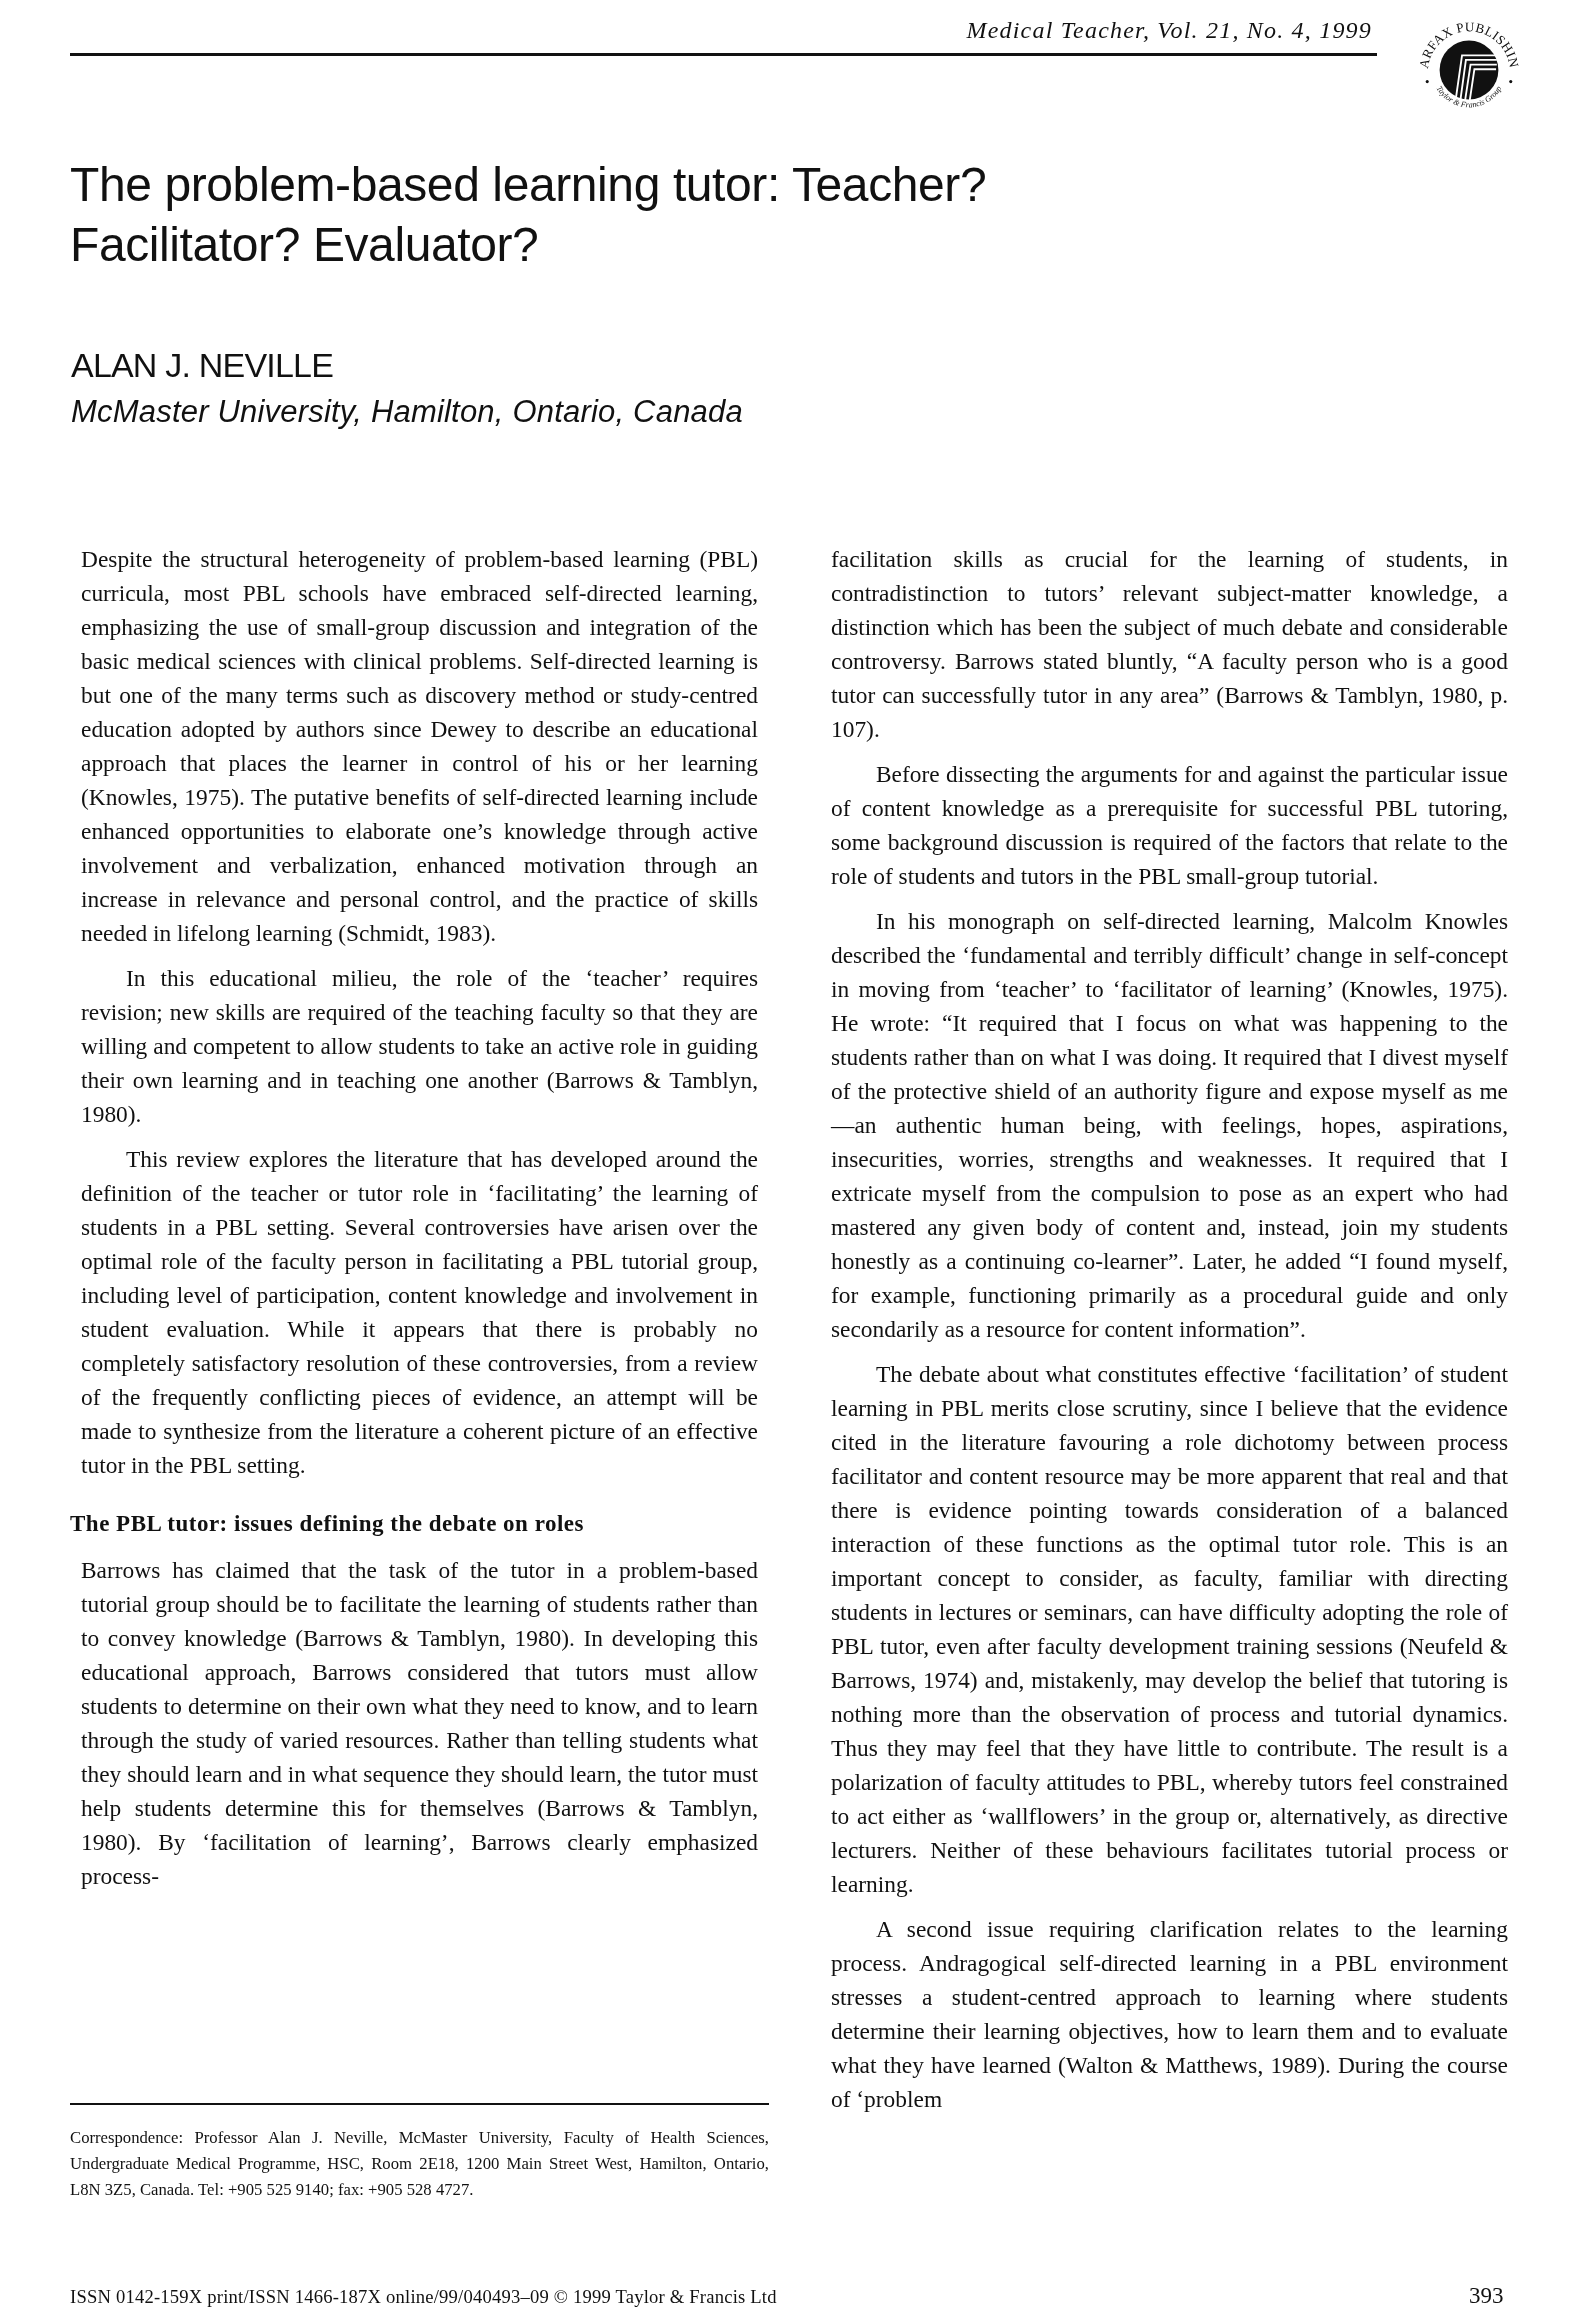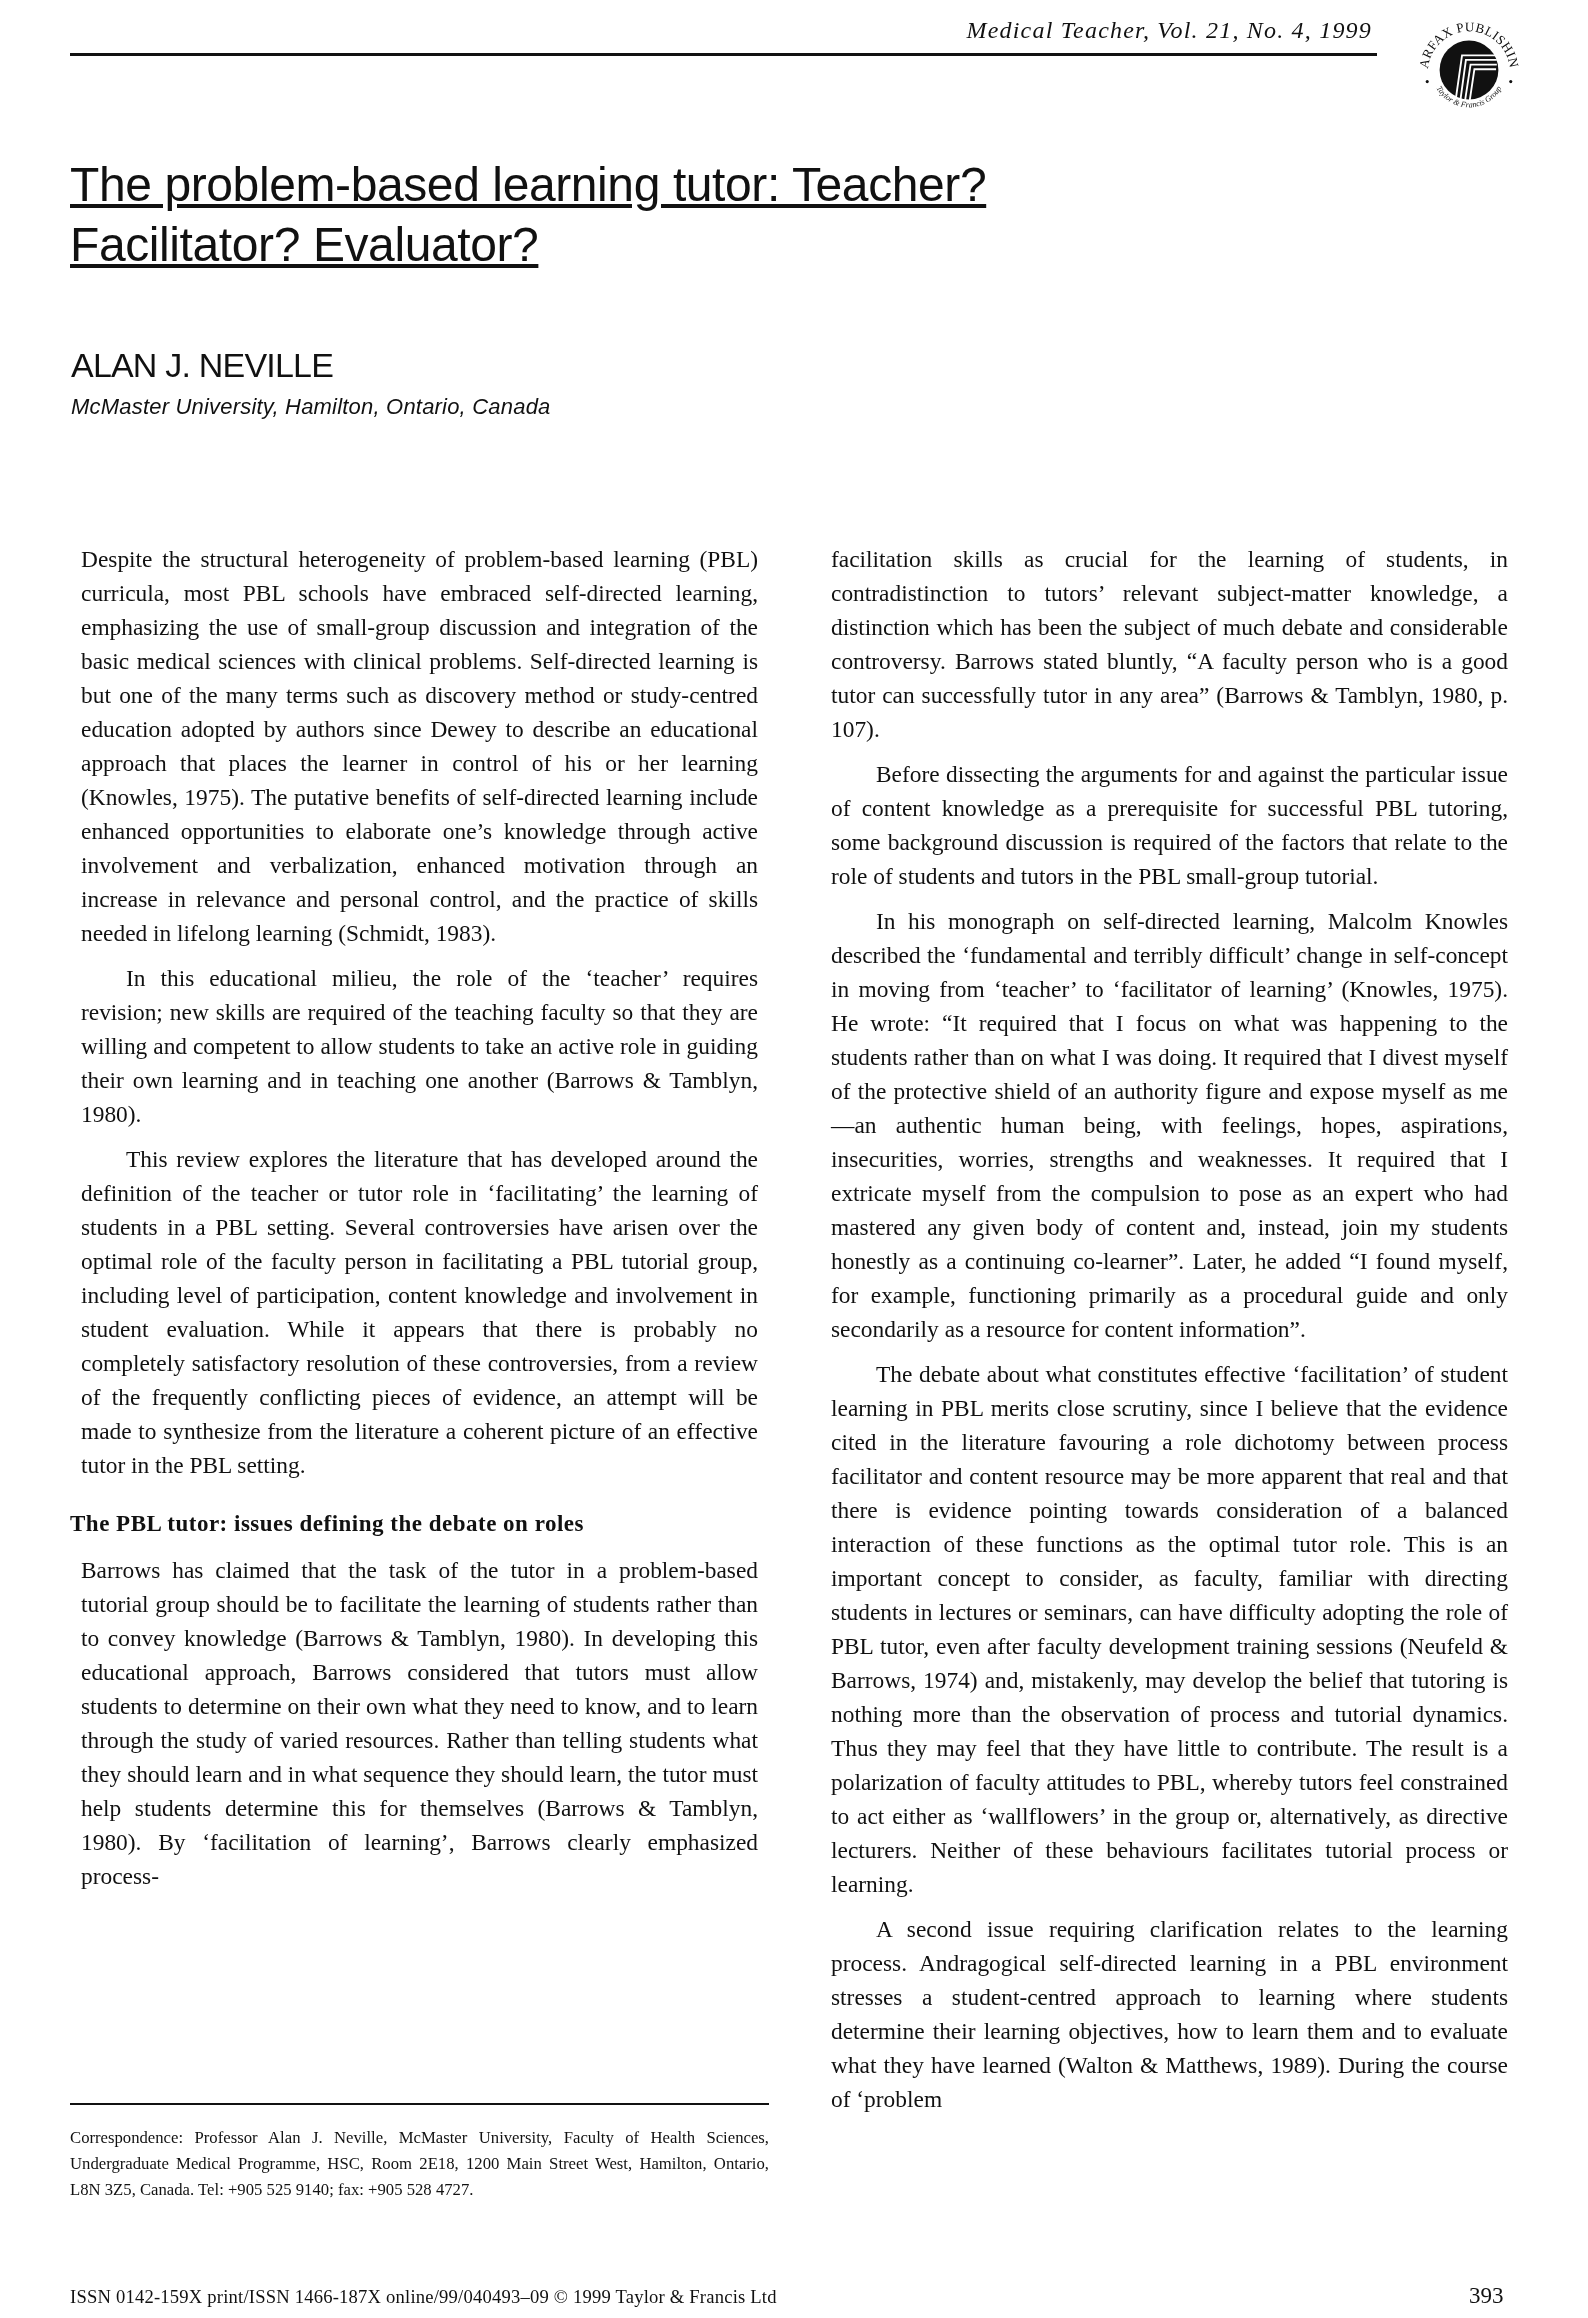--- a/index.html
+++ b/index.html
@@ -5,23 +5,23 @@
   html, body { margin: 0; padding: 0; background: #ffffff; }
   body { width: 1588px; height: 2319px; position: relative; overflow: hidden; color: #111; }
   .abs { position: absolute; }
   .serif { font-family: "Liberation Serif", "DejaVu Serif", serif; }
   .sans { font-family: "Liberation Sans", "DejaVu Sans", sans-serif; }
 
   #running-head { right: 216px; top: 17px; font-style: italic; font-size: 24px; letter-spacing: 1.2px; white-space: nowrap; }
   #head-rule { left: 70px; top: 53px; width: 1307px; height: 3.1px; background: #111; }
   #logo { left: 1411px; top: 11.6px; width: 116px; height: 116px; }
 
-  #title { left: 70px; top: 155px; width: 1318px; font-size: 48px; line-height: 60px; font-weight: 400; letter-spacing: -0.4px; text-decoration: underline; }
+  #title { left: 70px; top: 155px; width: 1318px; font-size: 48px; line-height: 60px; font-weight: 400; letter-spacing: -0.4px; }
   #author { left: 71px; top: 346px; font-size: 34px; letter-spacing: -0.8px; }
-  #affil { left: 71px; top: 394px; font-size: 22px; font-style: italic; letter-spacing: 0.2px; }
+  #affil { left: 71px; top: 394px; font-size: 31px; font-style: italic; letter-spacing: 0.2px; }
 
   .col { width: 699px; font-size: 23.4px; line-height: 34px; text-align: justify; }
   #col-left { left: 70px; top: 531px; }
   #col-right { left: 820px; top: 531px; }
   .col p { margin: 11px; }
   .col p.indent { text-indent: 45px; }
   .col h2 { font-size: 23px; font-weight: 700; margin: 0; letter-spacing: 0.5px; line-height: 34px; }
   .col h2.intro { margin-bottom: 14px; }
   .col h2.sec { margin-top: 25px; margin-bottom: 12.4px; }
 

